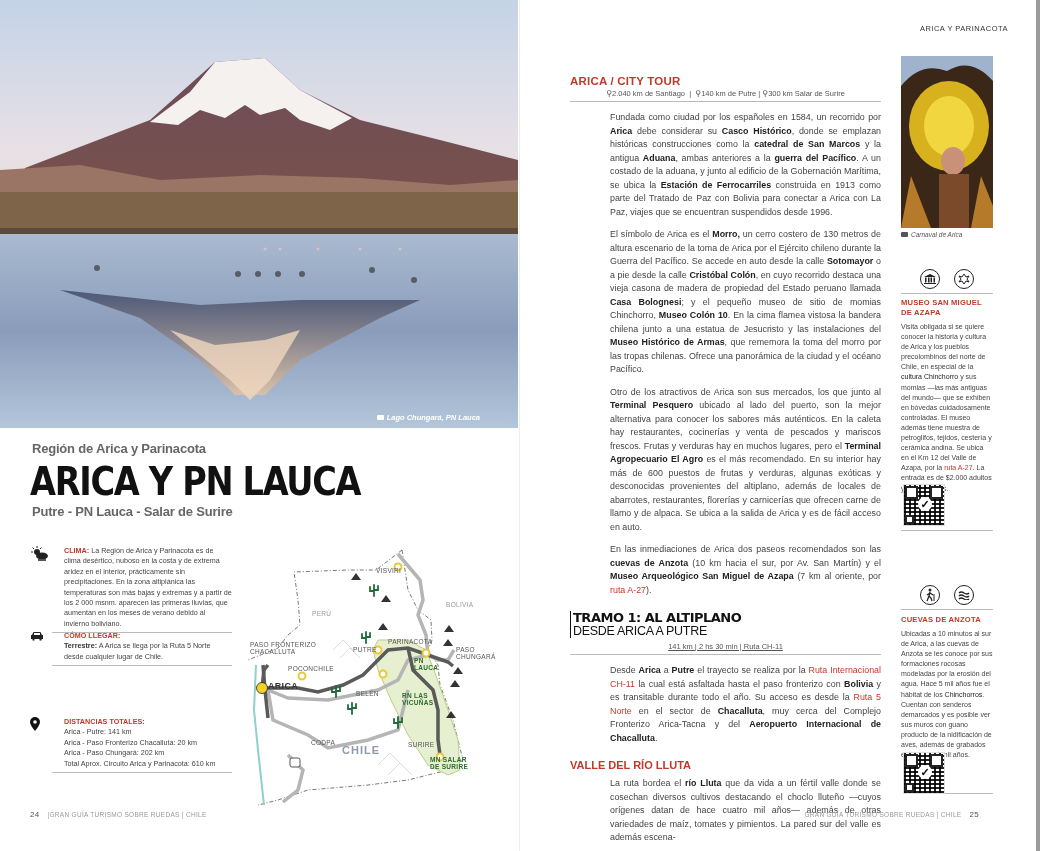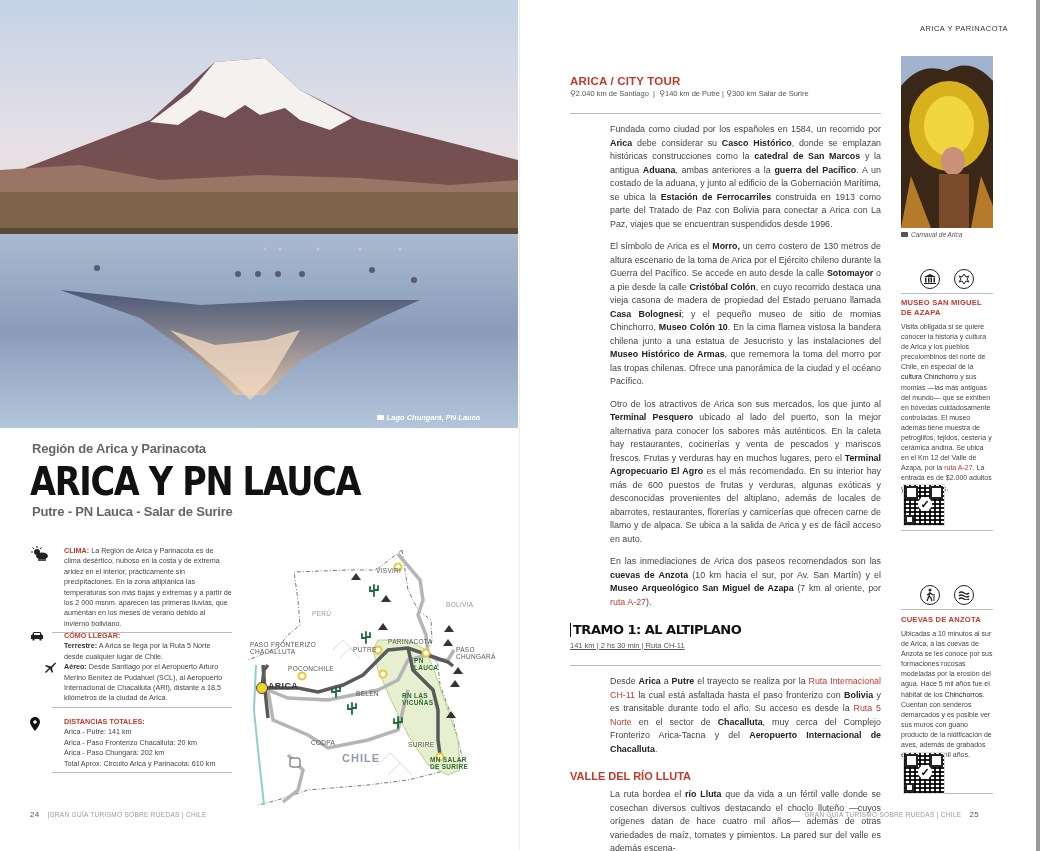--- a/index.html
+++ b/index.html
@@ -46,21 +46,21 @@
   .folio { position: absolute; bottom: 32px; font-size: 6.5px; color: #999; letter-spacing: 0.3px; }
   .folio .num { color: #555; font-size: 8px; margin-right: 8px; }
   .folio-left { left: 30px; }
   .folio-right { right: 52px; }
   .folio-right .num { margin-left: 8px; margin-right: 9px; }
 
   
   .running-head { position: absolute; right: 32px; top: 24px; font-size: 7.5px; letter-spacing: 0.5px; color: #333; }
   .main-col { position: absolute; left: 570px; top: 75px; width: 311px; }
   .sec-title { color: #c0392b; font-weight: bold; font-size: 11.5px; letter-spacing: 0.2px; }
-  .meta { font-size: 7.5px; color: #555; padding-bottom: 15px; border-bottom: 1.5px solid #bbb; margin-top: 2px; }
+  .meta { font-size: 7.5px; color: #555; padding-bottom: 3px; border-bottom: 1.5px solid #bbb; margin-top: 2px; text-align: center; }
   .meta .pin { color: #555; font-size: 8px; }
   .body-text { font-size: 8.9px; line-height: 13.5px; color: #444; text-align: justify; hyphens: manual; }
   .body-text b { color: #222; }
   .body-text .red { color: #c0392b; }
   .p { margin-top: 9px; margin-left: 40px; }
   .tramo { margin-top: 14px; padding-left: 2px; border-left: 1.5px solid #111; }
   .tramo-a { font-size: 13px; font-weight: bold; color: #111; line-height: 14px; font-family: "DejaVu Sans", sans-serif; letter-spacing: -0.5px; }
   .tramo-b { font-size: 12.5px; color: #111; line-height: 13px; letter-spacing: -0.3px; }
   .h2red { color: #c0392b; font-weight: bold; font-size: 11px; margin-top: 14px; }
 
@@ -172,28 +172,20 @@
     <div class="info box-llegar">
       <div class="icon-col">
         <svg width="14" height="10" viewBox="0 0 14 10">
             <path d="M2 4 L3.5 1 H10.5 L12 4 H13 V8 H11.5 V9.5 H9.5 V8 H4.5 V9.5 H2.5 V8 H1 V4 Z" fill="#222"></path>
             <rect x="4" y="2" width="6" height="2" fill="#fff"></rect>
           </svg>
       </div>
       <div class="txt">
         <div class="lbl">CÓMO LLEGAR:</div>
         <div><b>Terrestre:</b> <span>A Arica se llega por la Ruta 5 Norte desde cualquier lugar de Chile.</span></div>
-        <div style="position:relative;">
-          <span style="position:absolute; left:-20px; top:0;">
-            <svg width="13" height="11" viewBox="0 0 13 11">
-                <path d="M1 10 L5 6 L1 4 L2 3 L7 4.5 L10 1.5 Q12 0 12 1 Q12 2 10.5 3 L8 6 L9 10 L8 11 L6 7 L2 11 Z" fill="#222"></path>
-              </svg>
-          </span>
-          <b>Aéreo:</b> <span>Desde Santiago por el Aeropuerto Arturo Merino Benítez de Pudahuel (SCL), al Aeropuerto Internacional de Chacalluta (ARI), distante a 18,5 kilómetros de la ciudad de Arica.</span>
-        </div>
       </div>
       <hr>
     </div>
 
     <div class="info box-dist">
       <div class="icon-col">
         <svg width="10" height="14" viewBox="0 0 10 14">
             <path d="M5 0 A5 5 0 0 1 10 5 C10 8 5 14 5 14 C5 14 0 8 0 5 A5 5 0 0 1 5 0 Z" fill="#111"></path>
             <circle cx="5" cy="5" r="1.8" fill="#fff"></circle>
           </svg>
@@ -270,21 +262,21 @@
       <span class="map-label" style="left:2px; top:101px;"><span>PASO FRONTERIZO</span><br><span>CHACALLUTA</span></span>
       <span class="map-label" style="left:105px; top:106px;">PUTRE</span>
       <span class="map-label" style="left:140px; top:98px;">PARINACOTA</span>
       <span class="map-label" style="left:208px; top:106px;"><span>PASO</span><br><span>CHUNGARÁ</span></span>
       <span class="map-label green" style="left:166px; top:117px;"><span>PN</span><br><span>LAUCA</span></span>
       <span class="map-label" style="left:40px; top:125px;">POCONCHILE</span>
       <span class="map-label" style="left:20px; top:141px; font-size:9px; font-weight:bold; color:#333;">ARICA</span>
       <span class="map-label" style="left:108px; top:150px;">BELÉN</span>
       <span class="map-label green" style="left:154px; top:152px;"><span>RN LAS</span><br><span>VICUÑAS</span></span>
       <span class="map-label" style="left:63px; top:199px;">CODPA</span>
-      <span class="map-label chile" style="left:94px; top:212px;">CHILE</span>
+      <span class="map-label chile" style="left:94px; top:204px;">CHILE</span>
       <span class="map-label" style="left:160px; top:201px;">SURIRE</span>
       <span class="map-label green" style="left:182px; top:216px;"><span>MN SALAR</span><br><span>DE SURIRE</span></span>
     </div>
 
     <div class="folio folio-left">
       <span class="num">24</span><span>|GRAN GUÍA TURISMO SOBRE RUEDAS | CHILE</span>
     </div>
   </div>
 
   <div class="gutter"></div>
@@ -300,20 +292,21 @@
       <span class="pin">⚲</span><span>140 km de Putre</span> |
       <span class="pin">⚲</span><span>300 km Salar de Surire</span>
     </div>
     <div class="body-text p"><span>Fundada como ciudad por los españoles en 1584, un recorrido por </span><b>Arica</b><span> debe considerar su </span><b>Casco Histórico</b><span>, donde se emplazan históricas construcciones como la </span><b>catedral de San Marcos</b><span> y la antigua </span><b>Aduana</b><span>, ambas anteriores a la </span><b>guerra del Pacífico</b><span>. A un costado de la aduana, y junto al edificio de la Gobernación Marítima, se ubica la </span><b>Estación de Ferrocarriles</b><span> construida en 1913 como parte del Tratado de Paz con Bolivia para conectar a Arica con La Paz, viajes que se encuentran suspendidos desde 1996.</span></div>
     <div class="body-text p"><span>El símbolo de Arica es el </span><b>Morro,</b><span> un cerro costero de 130 metros de altura escenario de la toma de Arica por el Ejército chileno durante la Guerra del Pacífico. Se accede en auto desde la calle </span><b>Sotomayor</b><span> o a pie desde la calle </span><b>Cristóbal Colón</b><span>, en cuyo recorrido destaca una vieja casona de madera de propiedad del Estado peruano llamada </span><b>Casa Bolognesi</b><span>; y el pequeño museo de sitio de momias Chinchorro, </span><b>Museo Colón 10</b><span>. En la cima flamea vistosa la bandera chilena junto a una estatua de Jesucristo y las instalaciones del </span><b>Museo Histórico de Armas</b><span>, que rememora la toma del morro por las tropas chilenas. Ofrece una panorámica de la ciudad y el océano Pacífico.</span></div>
     <div class="body-text p"><span>Otro de los atractivos de Arica son sus mercados, los que junto al </span><b>Terminal Pesquero</b><span> ubicado al lado del puerto, son la mejor alternativa para conocer los sabores más auténticos. En la caleta hay restaurantes, cocinerías y venta de pescados y mariscos frescos. Frutas y verduras hay en muchos lugares, pero el </span><b>Terminal Agropecuario El Agro</b><span> es el más recomendado. En su interior hay más de 600 puestos de frutas y verduras, algunas exóticas y desconocidas provenientes del altiplano, además de locales de abarrotes, restaurantes, florerías y carnicerías que ofrecen carne de llamo y de alpaca. Se ubica a la salida de Arica y es de fácil acceso en auto.</span></div>
     <div class="body-text p"><span>En las inmediaciones de Arica dos paseos recomendados son las </span><b>cuevas de Anzota</b><span> (10 km hacia el sur, por Av. San Martín) y el </span><b>Museo Arqueológico San Miguel de Azapa</b><span> (7 km al oriente, por </span><span class="red">ruta A-27</span><span>).</span></div>
 
     <div class="tramo">
       <div class="tramo-a">TRAMO 1: AL ALTIPLANO</div>
+      <div class="tramo-b">DESDE ARICA A PUTRE</div>
     </div>
     <div class="meta" style="margin-top:4px;text-decoration:underline;">141 km | 2 hs 30 min | Ruta CH-11</div>
     <div class="body-text p"><span>Desde </span><b>Arica</b><span> a </span><b>Putre</b><span> el trayecto se realiza por la </span><span class="red">Ruta Internacional CH-11</span><span> la cual está asfaltada hasta el paso fronterizo con </span><b>Bolivia</b><span> y es transitable durante todo el año. Su acceso es desde la </span><span class="red">Ruta 5 Norte</span><span> en el sector de </span><b>Chacalluta</b><span>, muy cerca del Complejo Fronterizo Arica-Tacna y del </span><b>Aeropuerto Internacional de Chacalluta</b><span>.</span></div>
 
     <div class="h2red">VALLE DEL RÍO LLUTA</div>
     <div class="body-text p" style="margin-top:6px;"><span>La ruta bordea el </span><b>río Lluta</b><span> que da vida a un fértil valle donde se cosechan diversos cultivos destacando el choclo lluteño —cuyos orígenes datan de hace cuatro mil años— además de otras variedades de maíz, tomates y pimientos. La pared sur del valle es además escena-</span></div>
   </div>
 
   <div class="side-photo">
     <svg width="92" height="172" viewBox="0 0 92 172">

